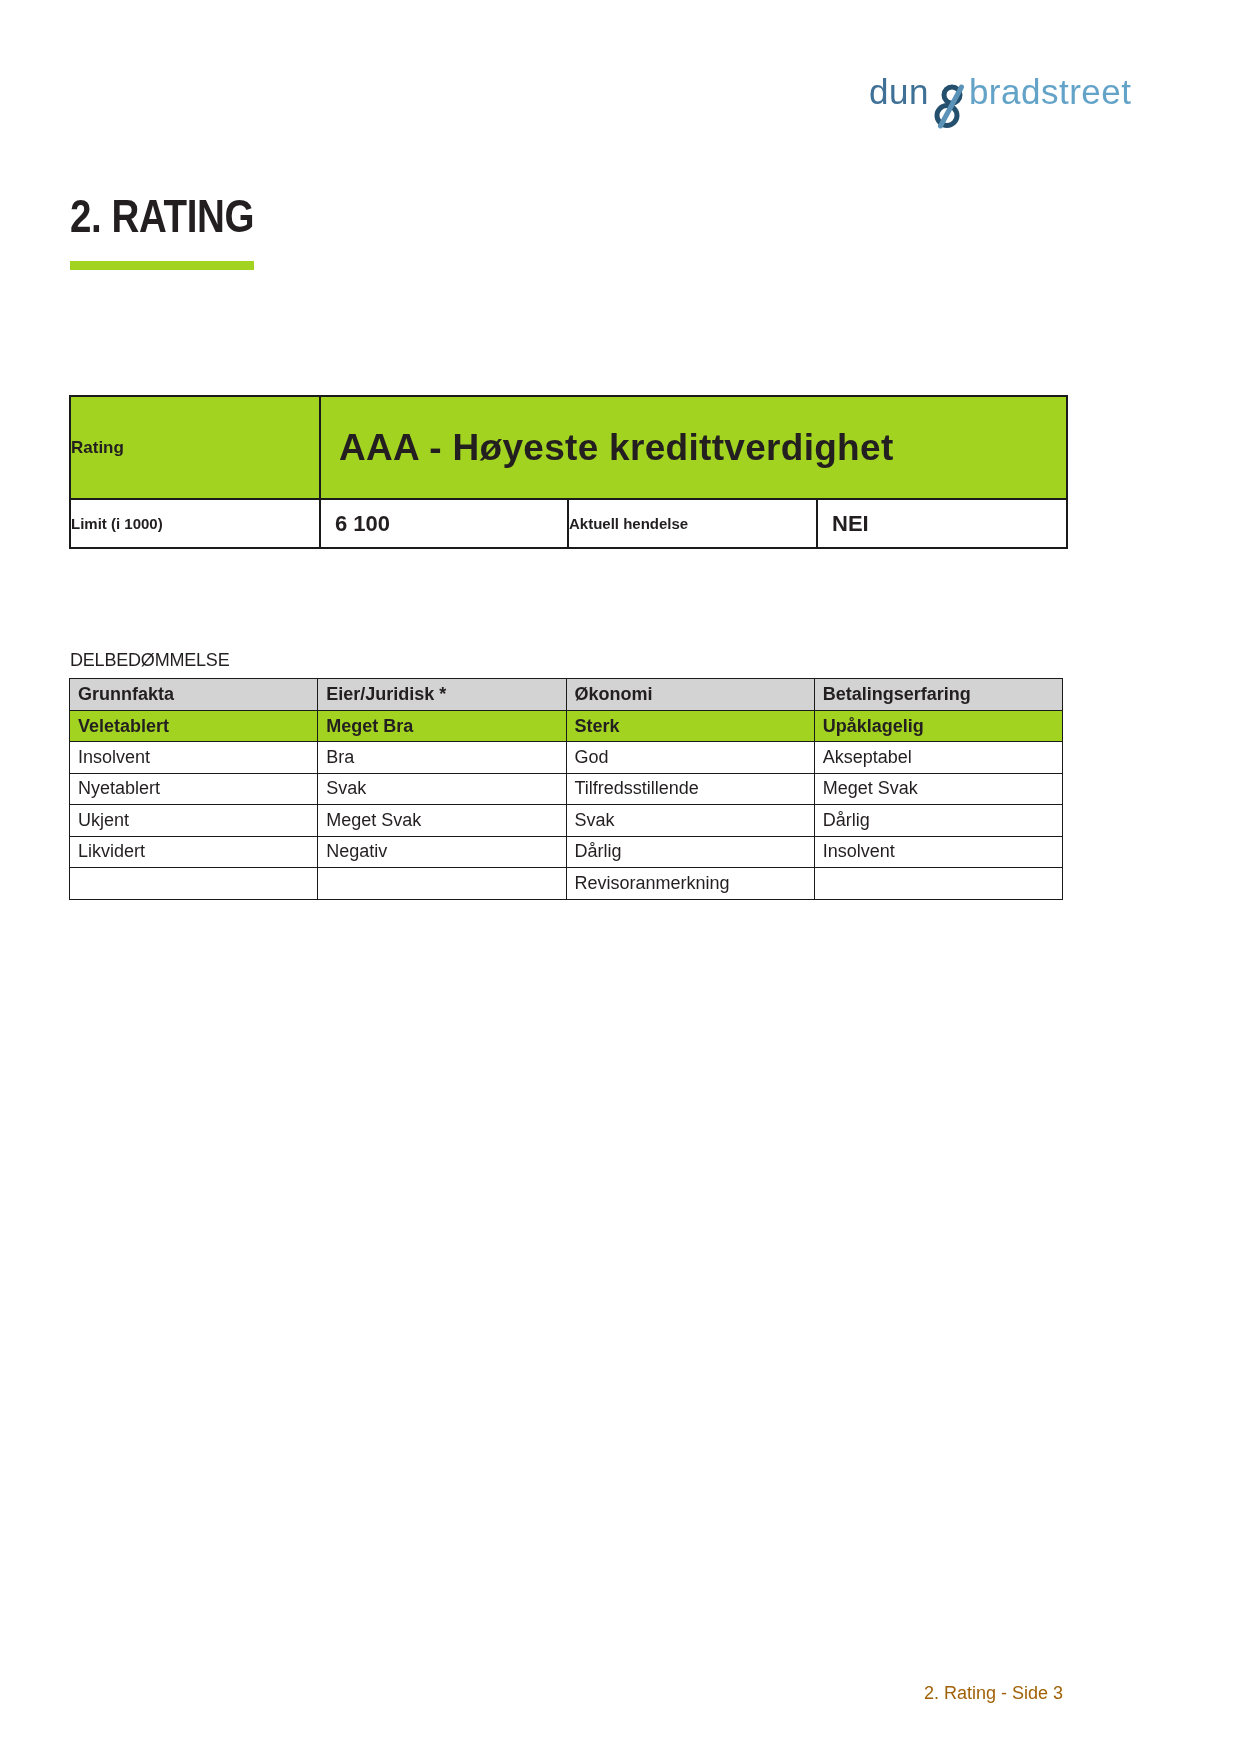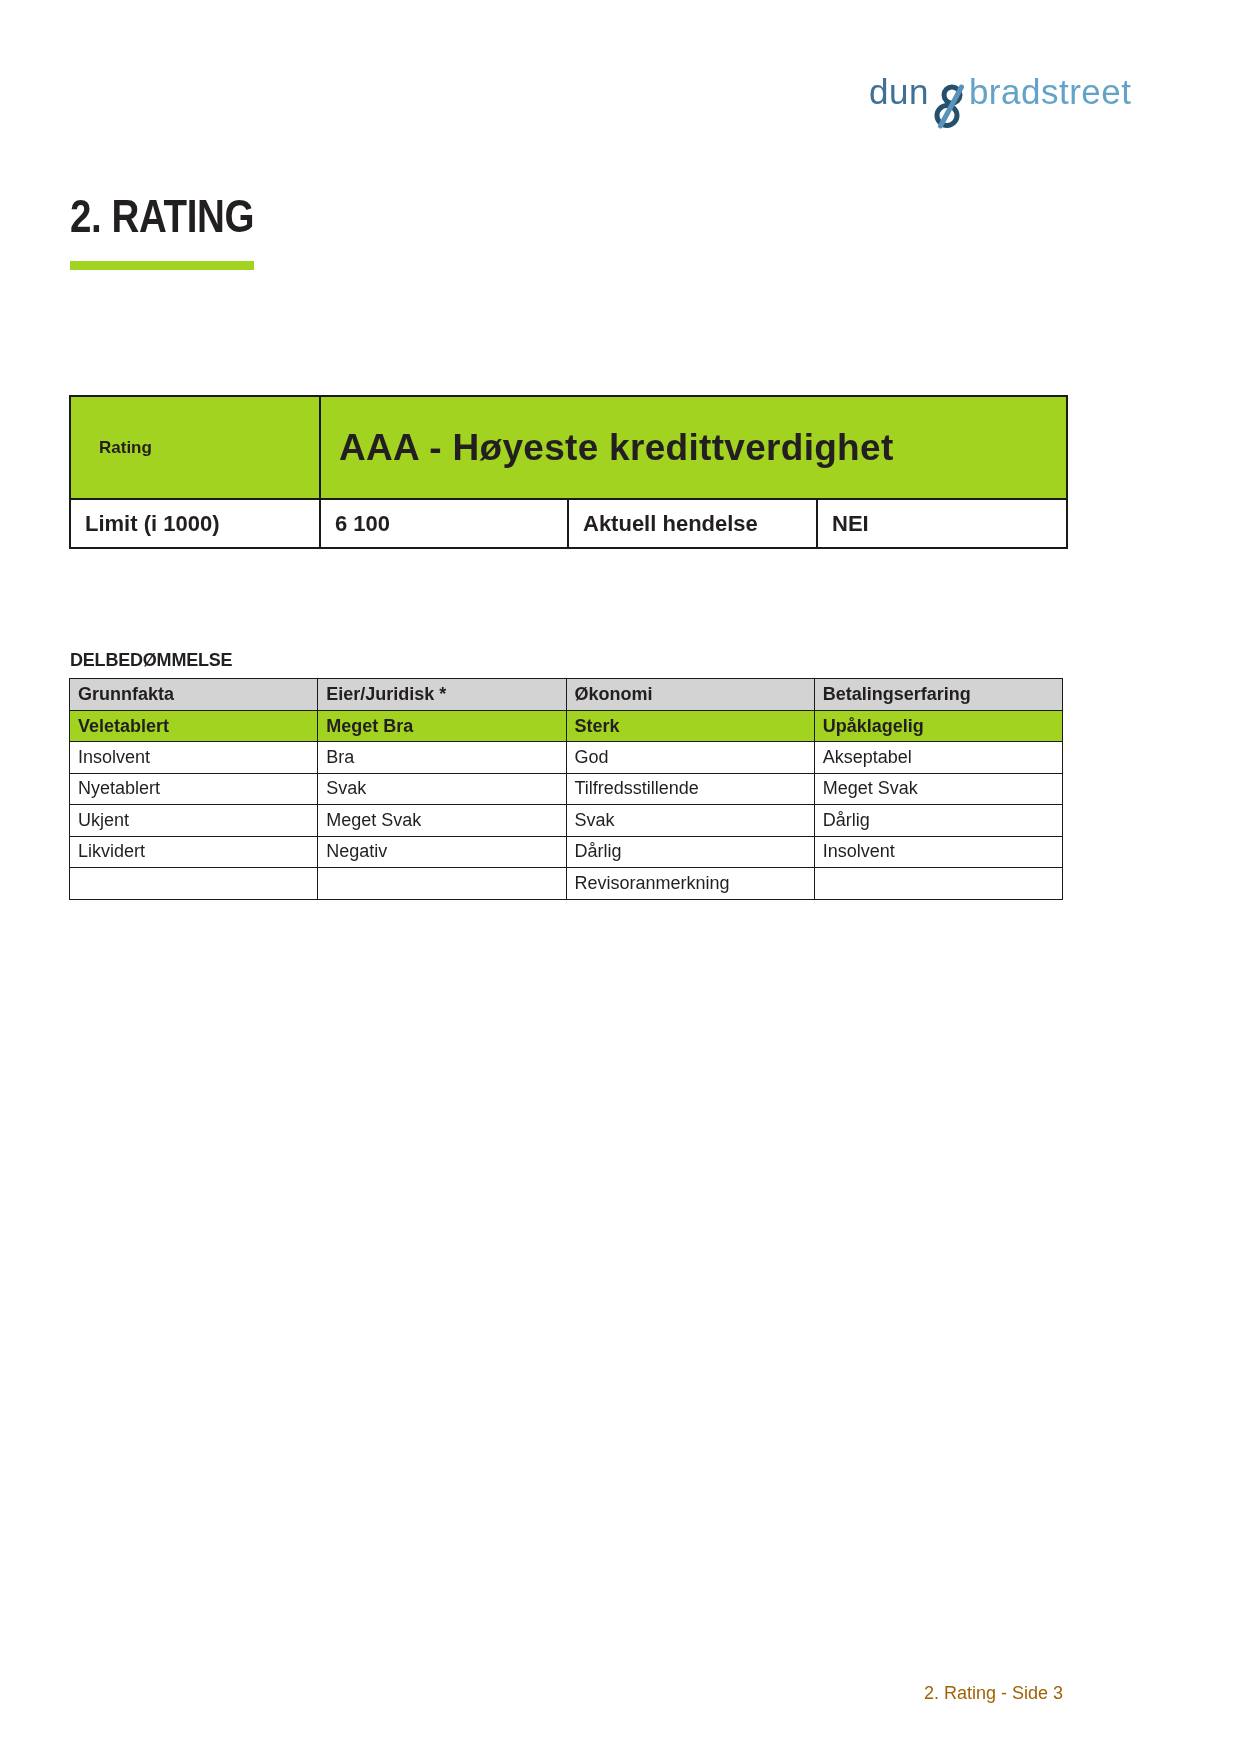--- a/index.html
+++ b/index.html
@@ -38,29 +38,29 @@
     width:184px; height:9px; background:#a2d321;
   }
 
   
   table { border-collapse:collapse; }
   .rating-table { position:absolute; left:69px; top:395px; width:997px; table-layout:fixed; }
   .rating-table td { border:2px solid #1a1a1a; vertical-align:middle; }
   .rating-table tr.r1 { height:103px; }
   .rating-table tr.r2 { height:49px; }
   .rating-table tr.r1 td { background:#a2d321; }
-  .cell-rating-label { font-size:17px; font-weight:bold; padding-left:28px; }
+  .cell-rating-label { font-size:17px; font-weight:bold; padding-left:0; }
   .cell-rating-value { font-size:37px; font-weight:bold; padding-left:18px; letter-spacing:0.3px; white-space:nowrap; }
-  .cell-small-label  { font-size:22px; font-weight:bold; padding-left:14px; }
+  .cell-small-label  { font-size:15px; font-weight:bold; }
   .cell-big-value    { font-size:22px; font-weight:bold; padding-left:14px; }
 
   
   .assess-title {
     position:absolute; left:70px; top:650px;
-    font-size:18px; font-weight:bold; letter-spacing:-0.2px;
+    font-size:18px; font-weight:normal; letter-spacing:-0.2px;
   }
   .assess-table { position:absolute; left:69px; top:678px; width:994px; table-layout:fixed; }
   .assess-table td {
     border:1.5px solid #1a1a1a;
     height:31.5px;
     font-size:18px;
     padding:0 4px 0 8px;
     vertical-align:middle;
     white-space:nowrap; overflow:hidden;
   }

